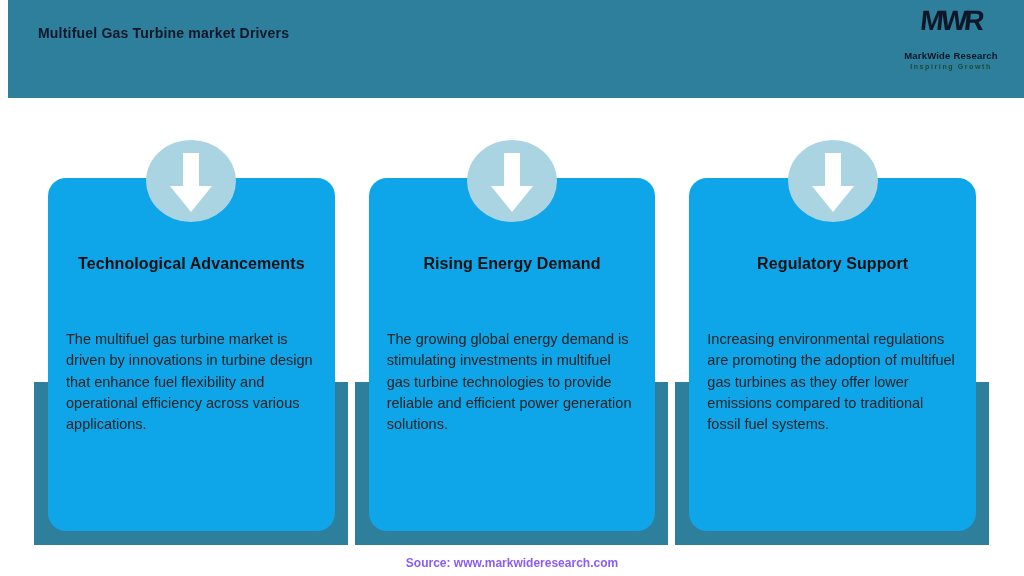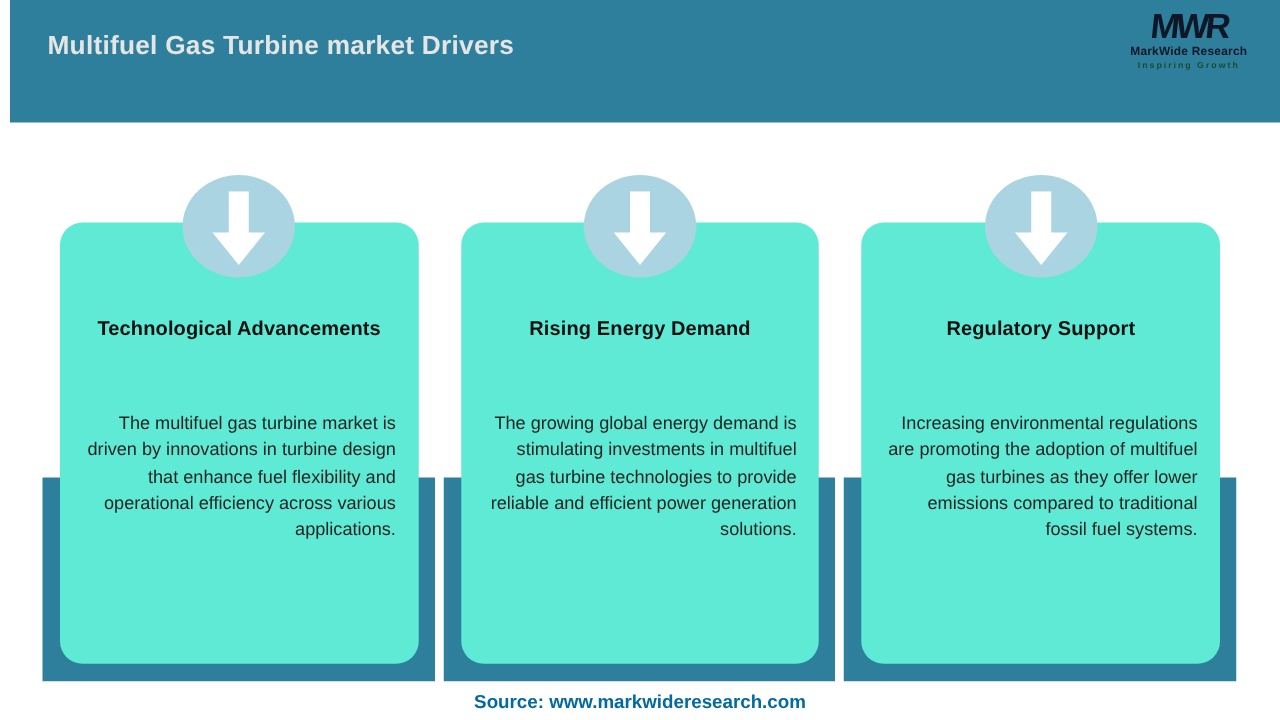--- a/index.html
+++ b/index.html
@@ -16,42 +16,42 @@
   .topbar {
     position: absolute;
     left: 8px; top: 0; right: 0;
     height: 98px;
     background: #2E7F9B;
   }
   .page-title {
     position: absolute;
     left: 30px; top: 25px;
     margin: 0;
-    font-size: 21px;
+    font-size: 14px;
     font-weight: bold;
-    color: #e5e5e5;
+    color: #0f172a;
     letter-spacing: 0.2px;
   }
   .logo {
     position: absolute;
     right: 14px; top: 7px;
     width: 118px;
     text-align: center;
     color: #0F1B30;
     line-height: 1;
   }
   .logo-acronym {
     font-size: 28px;
     font-weight: 900;
     letter-spacing: -3px;
     transform: skewX(-6deg);
     color: #0E1728;
   }
   .logo-name {
-    margin-top: 2px;
+    margin-top: 16px;
     font-size: 9.5px;
     font-weight: bold;
     letter-spacing: 0.2px;
     color: #0E1728;
   }
   .logo-tagline {
     margin-top: 2px;
     font-size: 7px;
     font-weight: bold;
     letter-spacing: 1.6px;
@@ -70,63 +70,62 @@
   .backing {
     position: absolute;
     left: -14px; right: -13px;
     top: 204px; height: 163px;
     background: #2E7F9B;
     z-index: 0;
   }
   .card {
     position: absolute;
     left: 0; right: 0; top: 0; bottom: 0;
-    background: #5eead4;
+    background: #0ea5e9;
     border-radius: 18px;
     z-index: 1;
     padding: 77px 18px 0;
     box-sizing: border-box;
   }
   .card-title {
     margin: 0;
     text-align: center;
     font-size: 16px;
     font-weight: bold;
     color: #101010;
     letter-spacing: 0.1px;
   }
   .card-text {
     margin: 56px 0 0;
     font-size: 14.5px;
     line-height: 1.47;
     color: #242424;
-    text-align: right;
   }
   .circle {
     position: absolute;
     left: 50%; top: -38px;
     transform: translateX(-50%);
     width: 90px; height: 82px;
     border-radius: 50%;
     background: #ABD4E3;
     z-index: 2;
     display: flex;
     align-items: center;
     justify-content: center;
   }
   .circle svg { display: block; margin-top: 3px; }
 
   
   .source-line {
     position: absolute;
     left: 0; right: 0; bottom: 6px;
     text-align: center;
-    font-size: 15px;
+    font-size: 12px;
     font-weight: bold;
-    color: #0369a1;
+    color: #8b5cf6;
   }
   .disclaimer-line {
     position: absolute;
     right: 8px; bottom: 9px;
     font-size: 10px;
     color: #1A232E;
   }
 </style>
 </head>
 <body>

